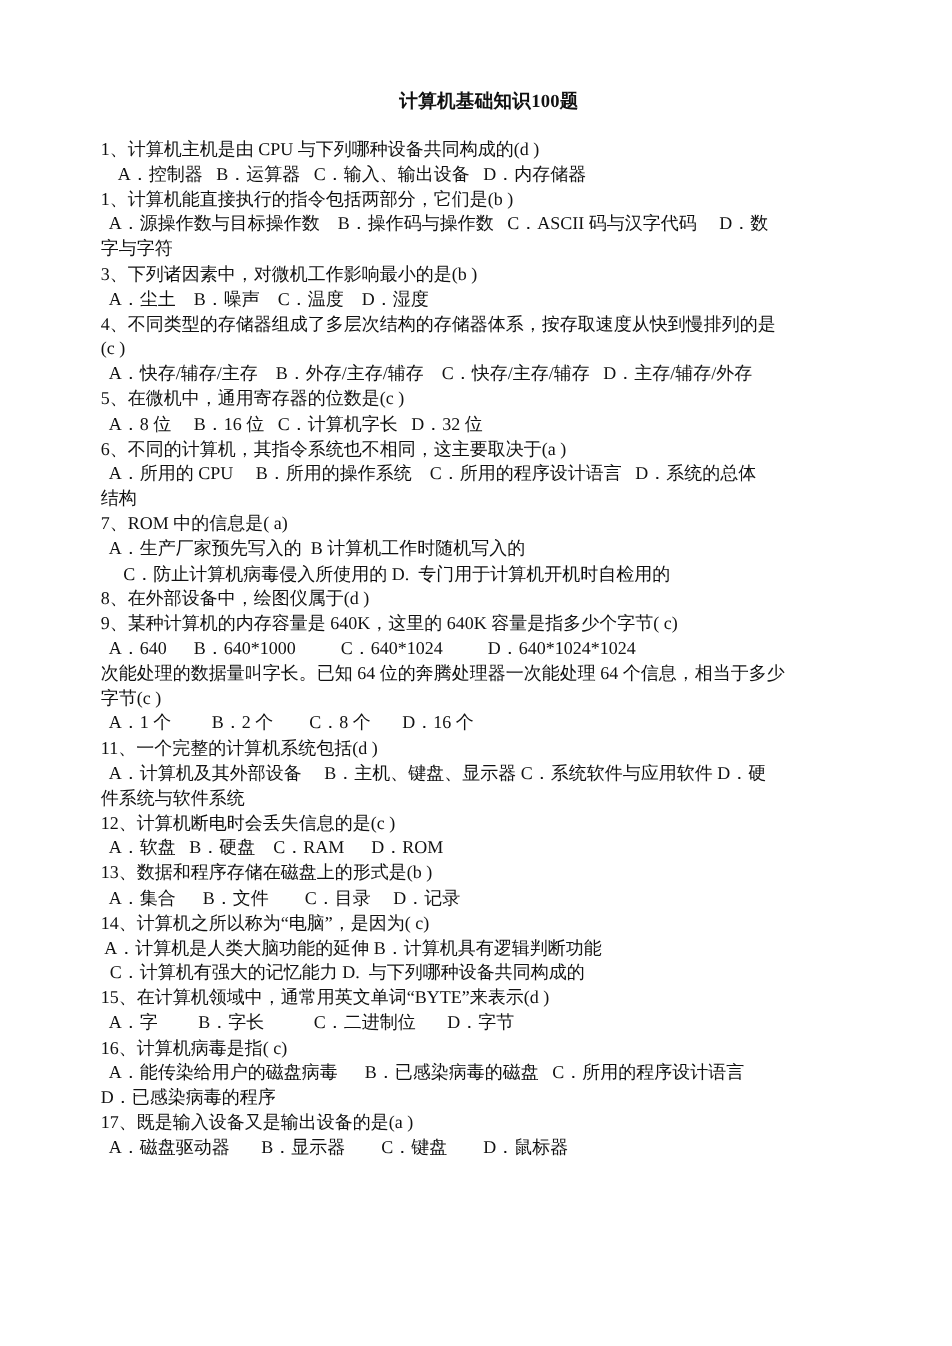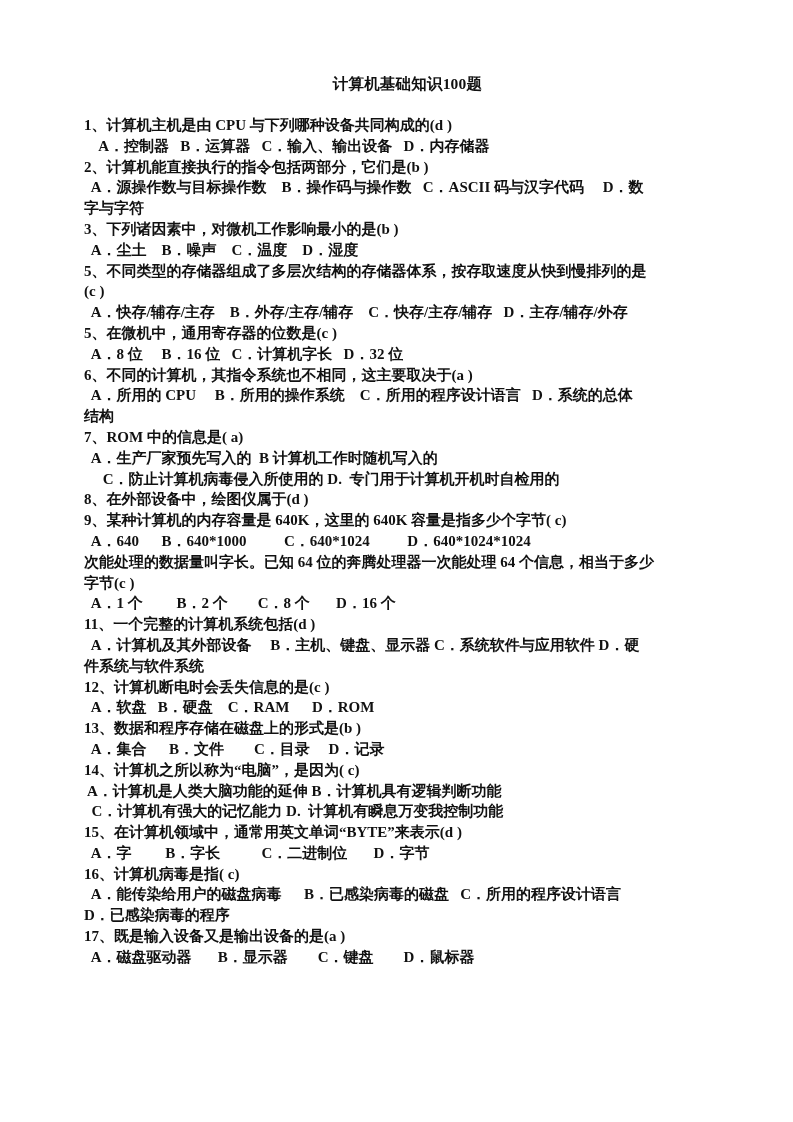--- a/index.html
+++ b/index.html
@@ -1,37 +1,37 @@
 <!DOCTYPE html>
 <html><head>
   <meta charset="utf-8">
   <style>
     html, body { margin: 0; padding: 0; background: #ffffff; }
     body { width: 793px; height: 1122px; position: relative; overflow: hidden;
            font-family: "Liberation Serif", "DejaVu Serif", serif; color: #111; }
     .page { position: absolute; left: 0; top: 0; width: 718px; height: 1122px; background: #fff; }
     .title { position: absolute; top: 74px; left: 0; width: 815px; text-align: center;
              font-size: 15.5px; font-weight: bold; letter-spacing: 0.2px; }
-    .body { position: absolute; left: 84px; top: 115px; width: 626px; font-size: 15px; line-height: 20.8px; font-weight: bold; }
+    .body { position: absolute; left: 84px; top: 115px; width: 626px; font-size: 15px; line-height: 20.8px; }
     .line { white-space: pre; height: 20.8px; }
   </style>
 </head>
 <body>
 
 <div class="page">
   <div class="title">计算机基础知识100题</div>
   <div class="body" id="doc-body">
       <div class="line">1、计算机主机是由 CPU 与下列哪种设备共同构成的(d )</div>
       <div class="line">    A．控制器   B．运算器   C．输入、输出设备   D．内存储器</div>
-      <div class="line">2、计算机能直接执行的指令包括两部分，它们是(b )</div>
+      <div class="line">1、计算机能直接执行的指令包括两部分，它们是(b )</div>
       <div class="line">  A．源操作数与目标操作数    B．操作码与操作数   C．ASCII 码与汉字代码     D．数</div>
       <div class="line">字与字符</div>
       <div class="line">3、下列诸因素中，对微机工作影响最小的是(b )</div>
       <div class="line">  A．尘土    B．噪声    C．温度    D．湿度</div>
-      <div class="line">5、不同类型的存储器组成了多层次结构的存储器体系，按存取速度从快到慢排列的是</div>
+      <div class="line">4、不同类型的存储器组成了多层次结构的存储器体系，按存取速度从快到慢排列的是</div>
       <div class="line">(c )</div>
       <div class="line">  A．快存/辅存/主存    B．外存/主存/辅存    C．快存/主存/辅存   D．主存/辅存/外存</div>
       <div class="line">5、在微机中，通用寄存器的位数是(c )</div>
       <div class="line">  A．8 位     B．16 位   C．计算机字长   D．32 位</div>
       <div class="line">6、不同的计算机，其指令系统也不相同，这主要取决于(a )</div>
       <div class="line">  A．所用的 CPU     B．所用的操作系统    C．所用的程序设计语言   D．系统的总体</div>
       <div class="line">结构</div>
       <div class="line">7、ROM 中的信息是( a)</div>
       <div class="line">  A．生产厂家预先写入的  B 计算机工作时随机写入的</div>
       <div class="line">     C．防止计算机病毒侵入所使用的 D.  专门用于计算机开机时自检用的</div>
@@ -43,21 +43,21 @@
       <div class="line">  A．1 个         B．2 个        C．8 个       D．16 个</div>
       <div class="line">11、一个完整的计算机系统包括(d )</div>
       <div class="line">  A．计算机及其外部设备     B．主机、键盘、显示器 C．系统软件与应用软件 D．硬</div>
       <div class="line">件系统与软件系统</div>
       <div class="line">12、计算机断电时会丢失信息的是(c )</div>
       <div class="line">  A．软盘   B．硬盘    C．RAM      D．ROM</div>
       <div class="line">13、数据和程序存储在磁盘上的形式是(b )</div>
       <div class="line">  A．集合      B．文件        C．目录     D．记录</div>
       <div class="line">14、计算机之所以称为“电脑”，是因为( c)</div>
       <div class="line"> A．计算机是人类大脑功能的延伸 B．计算机具有逻辑判断功能</div>
-      <div class="line">  C．计算机有强大的记忆能力 D.  计算机有瞬息万变我控制功能</div>
+      <div class="line">  C．计算机有强大的记忆能力 D.  与下列哪种设备共同构成的</div>
       <div class="line">15、在计算机领域中，通常用英文单词“BYTE”来表示(d )</div>
       <div class="line">  A．字         B．字长           C．二进制位       D．字节</div>
       <div class="line">16、计算机病毒是指( c)</div>
       <div class="line">  A．能传染给用户的磁盘病毒      B．已感染病毒的磁盘   C．所用的程序设计语言</div>
       <div class="line">D．已感染病毒的程序</div>
       <div class="line">17、既是输入设备又是输出设备的是(a )</div>
       <div class="line">  A．磁盘驱动器       B．显示器        C．键盘        D．鼠标器</div>
     </div>
 </div>
 

